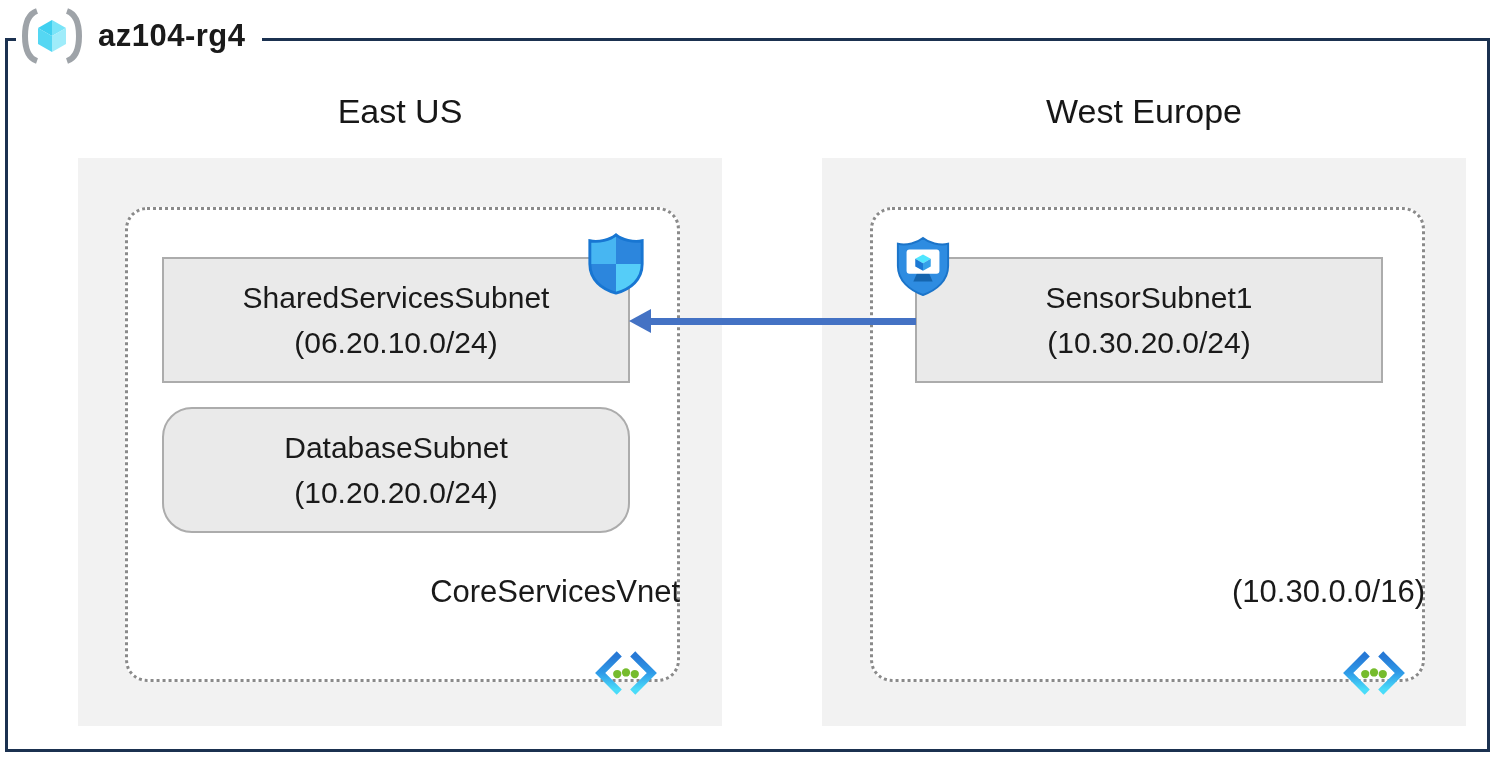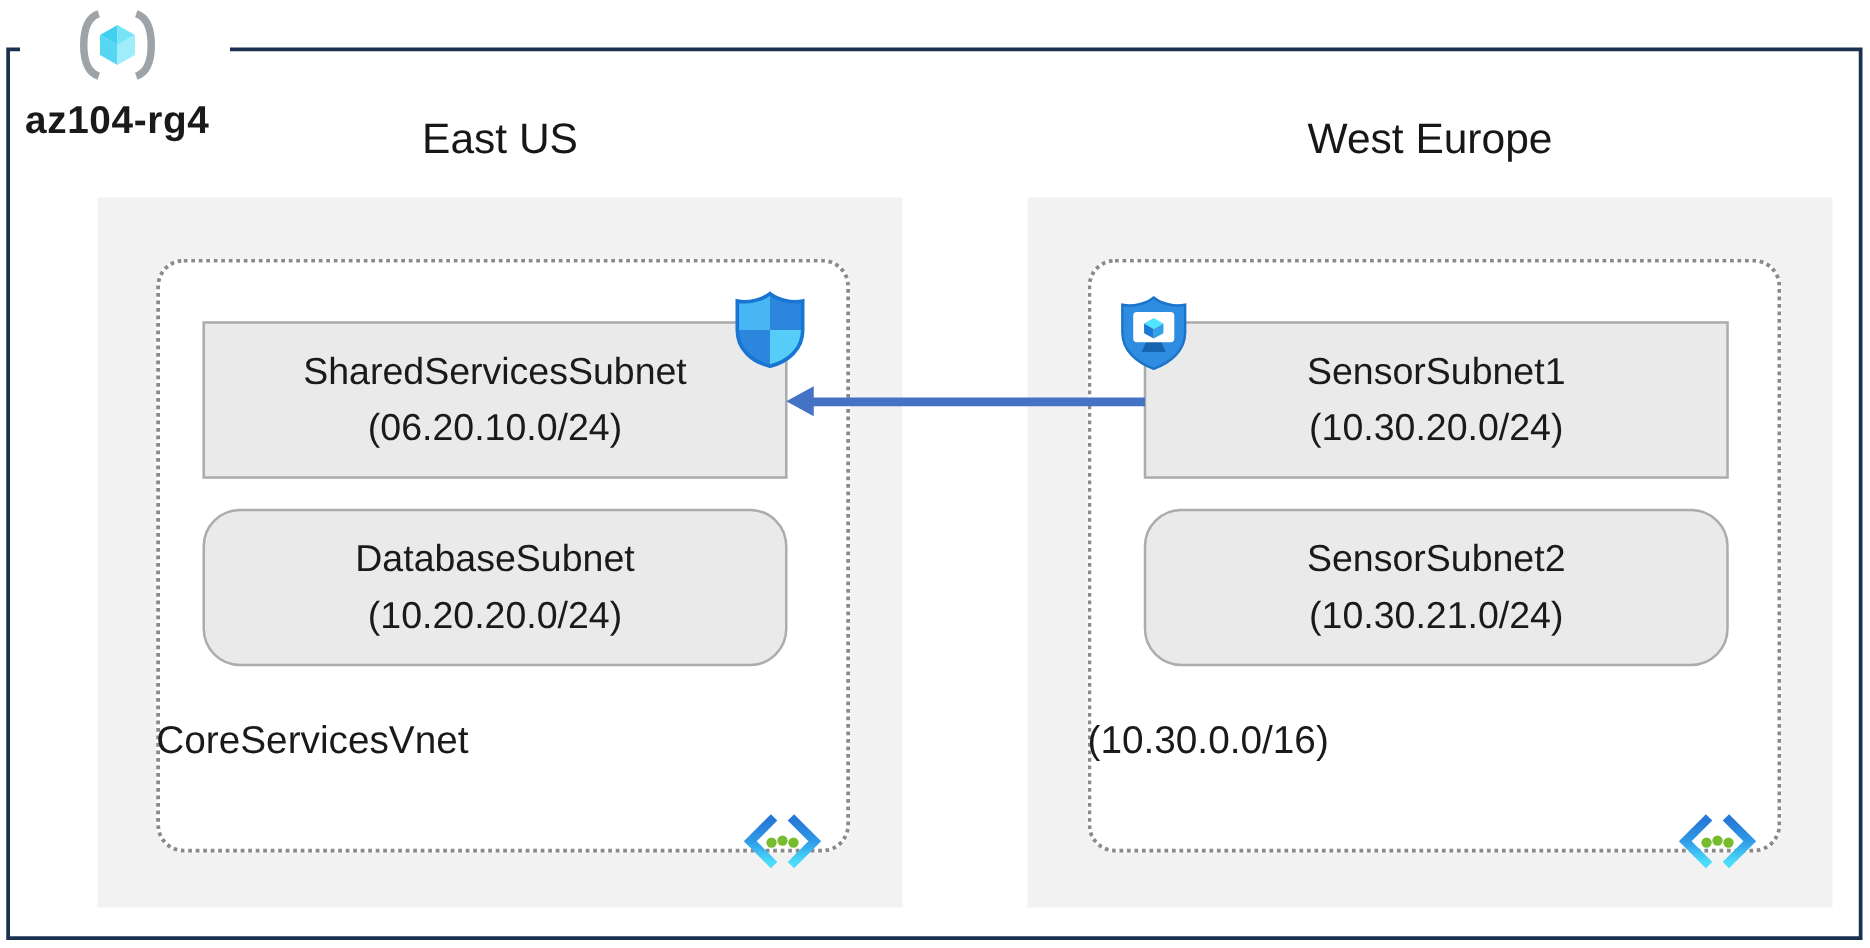--- a/index.html
+++ b/index.html
@@ -26,21 +26,20 @@
   
   .rg-title {
     position: absolute;
     left: 16px; top: 8px;
     display: flex;
     align-items: center;
     gap: 14px;
     background: #ffffff;
     padding: 0 16px 0 4px;
     z-index: 5;
-    flex-direction: column;
   }
   .rg-title .label {
     font-size: 31px;
     font-weight: bold;
     letter-spacing: 0.5px;
     white-space: nowrap;
   }
 
   
   .region-header {
@@ -98,21 +97,21 @@
   .subnet-box.east { left: 162px; }
   .subnet-box.west { left: 915px; }
   .subnet-box.row1 { top: 257px; }
   .subnet-box.row2 { top: 407px; border-radius: 30px; }
 
   
   .vnet-label {
     position: absolute;
     top: 568px;
     width: 555px;
-    text-align: left;
+    text-align: right;
     font-size: 31px;
     line-height: 47px;
     z-index: 3;
   }
   .vnet-label.east { left: 125px; }
   .vnet-label.west { left: 870px; }
 
   
   .icon { position: absolute; z-index: 6; }
   .rg-icon-wrap { width: 64px; height: 56px; flex: 0 0 auto; }
@@ -175,24 +174,20 @@
     <span>(06.20.10.0/24)</span>
   </div>
   <div class="subnet-box east row2">
     <span>DatabaseSubnet</span>
     <span>(10.20.20.0/24)</span>
   </div>
 
   <div class="subnet-box west row1">
     <span>SensorSubnet1</span>
     <span>(10.30.20.0/24)</span>
-  </div>
-  <div class="subnet-box west row2">
-    <span>SensorSubnet2</span>
-    <span>(10.30.21.0/24)</span>
   </div>
 
   <div class="vnet-label east">
     <div>CoreServicesVnet</div>
   </div>
   <div class="vnet-label west">
     <div>(10.30.0.0/16)</div>
   </div>
 
   <div class="peer-arrow-shaft"></div>

